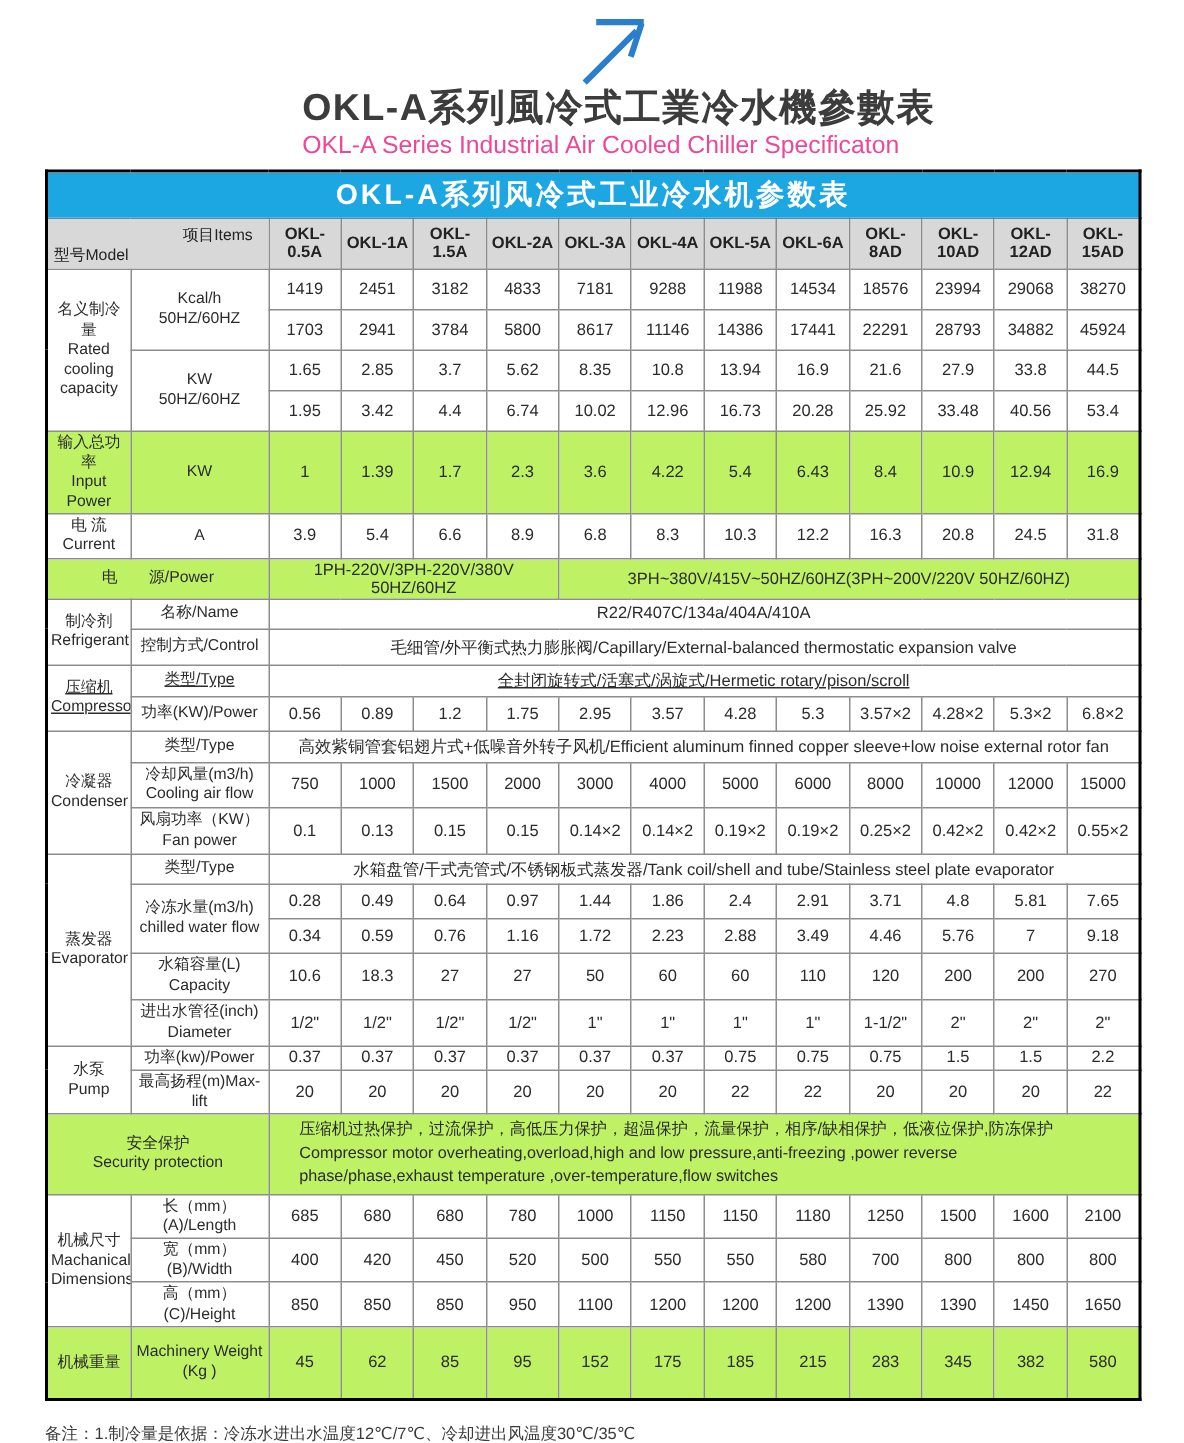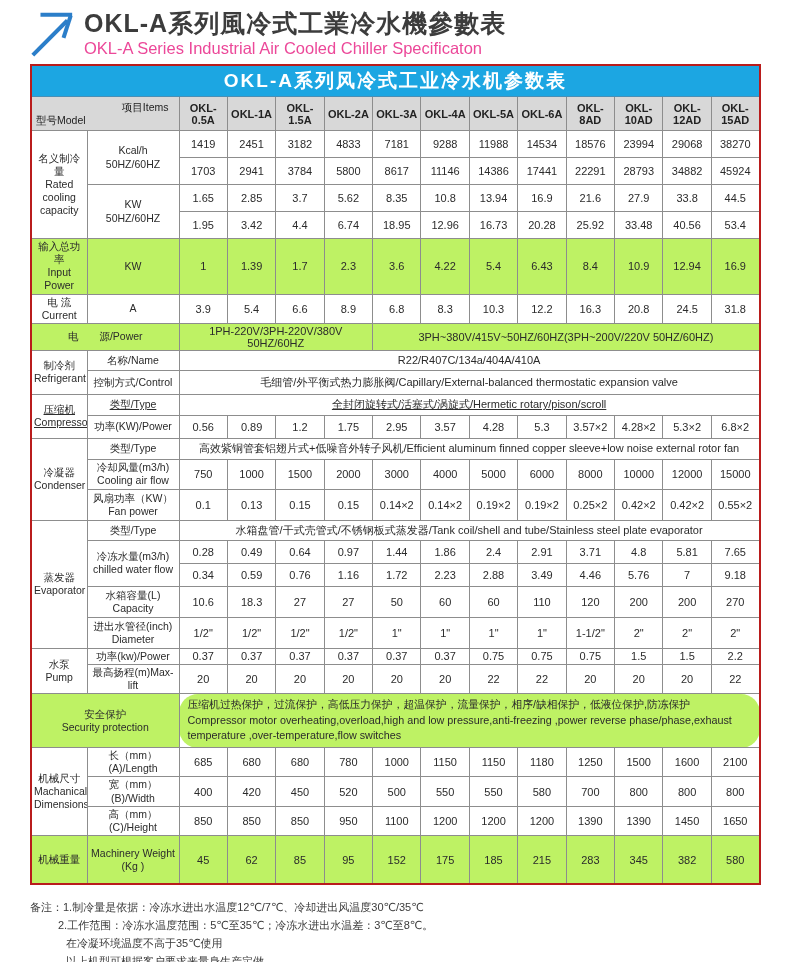--- a/index.html
+++ b/index.html
@@ -2,45 +2,45 @@
 <html style="--banner: #1ca6e2;"><head>
 <meta charset="utf-8">
 <style>
   html,body{margin:0;padding:0;background:#ffffff;}
   body{
     width:789px;height:962px;position:relative;overflow:hidden;
     font-family:"Liberation Sans","DejaVu Sans",sans-serif;
     color:#2e2e2e;
   }
   
-  .page-header{display:flex;align-items:flex-end;padding:6px 0 0 28px;}
+  .page-header{display:flex;align-items:center;padding:6px 0 0 28px;flex-direction:column;}
   .logo{width:48px;height:50px;flex:0 0 auto;margin-top:2px;}
   .titles{margin-left:8px;}
   .title-zh{font-size:25px;font-weight:bold;color:#3c3c3c;letter-spacing:1px;line-height:1.15;}
   .title-en{font-size:16.5px;color:#ec4899;margin-top:1px;}
   
   table{border-collapse:collapse;table-layout:fixed;width:729px;margin:6px 0 0 30px;
-        border:2px solid #b91c1c;}
+        border:2px solid #000000;}
   th,td{border:1px solid #8d8d8d;text-align:center;vertical-align:middle;
         padding:1px 2px;font-weight:normal;overflow:hidden;}
   .caption-row th{
     background:var(--banner,#1ca6e2);color:#ffffff;font-size:19px;font-weight:bold;
     height:28px;letter-spacing:2px;border:1px solid #4a8fb5;
   }
   .head-row th{background:#d8d8d8;font-size:11px;font-weight:600;height:31px;color:#222;}
   .corner{position:relative;
     background-image:linear-gradient(to bottom right,transparent 49.4%,#909090 49.4%,#909090 50.6%,transparent 50.6%);
     text-decoration:underline;
   }
   .corner .corner-model{position:absolute;left:4px;bottom:2px;font-size:10.5px;font-weight:normal;}
   .corner .corner-items{position:absolute;right:10px;top:4px;font-size:10.5px;font-weight:normal;}
   tbody td{font-size:11px;color:#2b2b2b;background:#ffffff;}
   th.c-group,th.c-item{font-size:10.5px;line-height:1.25;white-space:pre-line;background:#ffffff;color:#2b2b2b;}
   tr.shaded td,tr.shaded th{background:#bef264;}
-  td.cell-left{text-align:left;padding:2px 8px;white-space:pre-line;line-height:1.45;font-size:10.8px;border-radius:19px;}
+  td.cell-left{text-align:left;padding:2px 20px;white-space:pre-line;line-height:1.45;font-size:10.8px;}
   
   .notes{margin:14px 0 0 30px;font-size:11px;color:#3a3a3a;line-height:1.62;}
   .notes-zh .note-line:nth-child(2){padding-left:28px;}
   .notes-zh .note-line:nth-child(3),
   .notes-zh .note-line:nth-child(4),
   .notes-zh .note-line:nth-child(5){padding-left:36px;}
 </style>
 </head>
 <body>
 
@@ -145,21 +145,21 @@
         <td>21.6</td>
         <td>27.9</td>
         <td>33.8</td>
         <td>44.5</td>
       </tr>
       <tr style="height: 27px;">
         <td>1.95</td>
         <td>3.42</td>
         <td>4.4</td>
         <td>6.74</td>
-        <td>18.95</td>
+        <td>10.02</td>
         <td>12.96</td>
         <td>16.73</td>
         <td>20.28</td>
         <td>25.92</td>
         <td>33.48</td>
         <td>40.56</td>
         <td>53.4</td>
       </tr>
       <tr class="shaded" style="height: 29px;">
         <th rowspan="1" class="c-group">输入总功率

